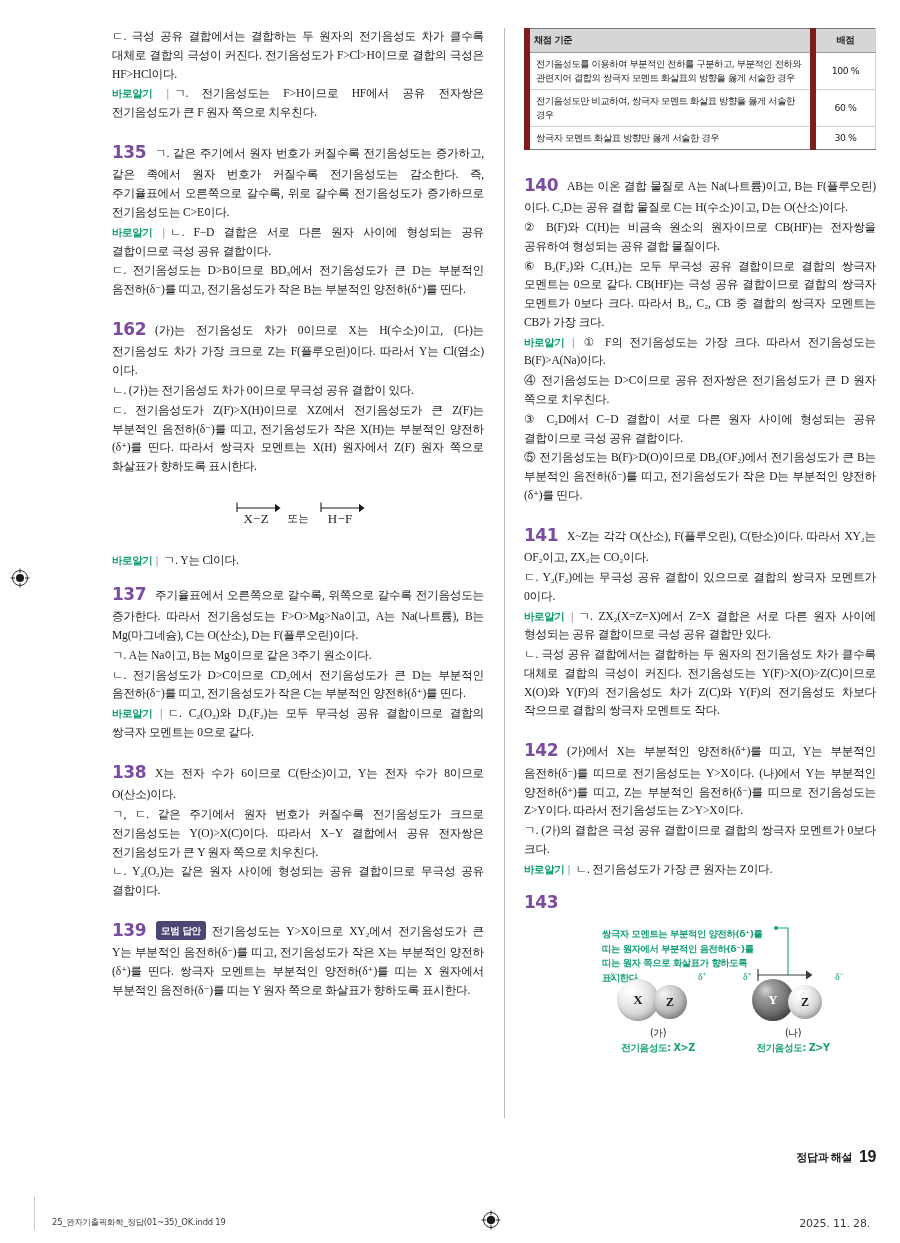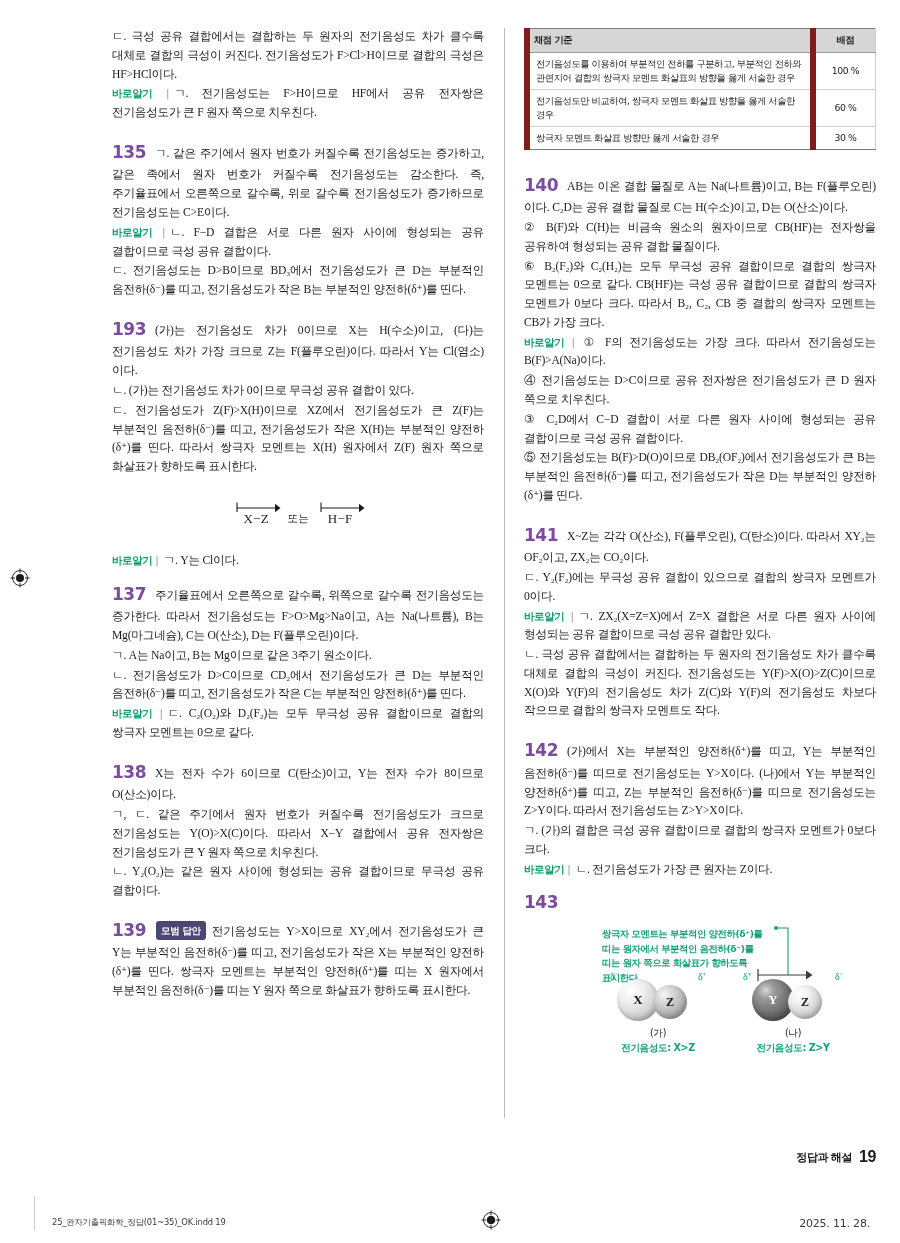--- a/index.html
+++ b/index.html
@@ -322,21 +322,21 @@
       <p class="para"><span class="wrong-label">바로알기</span><span>ㄱ. 전기음성도는 F&gt;H이므로 HF에서 공유 전자쌍은 전기음성도가 큰 F 원자 쪽으로 치우친다.</span></p>
     </div>
 
     <div class="block">
       <p class="para qnum-wrap"><span class="qnum">135</span><span>ㄱ. 같은 주기에서 원자 번호가 커질수록 전기음성도는 증가하고, 같은 족에서 원자 번호가 커질수록 전기음성도는 감소한다. 즉, 주기율표에서 오른쪽으로 갈수록, 위로 갈수록 전기음성도가 증가하므로 전기음성도는 C&gt;E이다.</span></p>
       <p class="para"><span class="wrong-label">바로알기</span><span>ㄴ. F−D 결합은 서로 다른 원자 사이에 형성되는 공유 결합이므로 극성 공유 결합이다.</span></p>
       <p class="para">ㄷ. 전기음성도는 D&gt;B이므로 BD₃에서 전기음성도가 큰 D는 부분적인 음전하(δ⁻)를 띠고, 전기음성도가 작은 B는 부분적인 양전하(δ⁺)를 띤다.</p>
     </div>
 
     <div class="block tight">
-      <p class="para qnum-wrap"><span class="qnum">193</span><span>(가)는 전기음성도 차가 0이므로 X는 H(수소)이고, (다)는 전기음성도 차가 가장 크므로 Z는 F(플루오린)이다. 따라서 Y는 Cl(염소)이다.</span></p>
+      <p class="para qnum-wrap"><span class="qnum">162</span><span>(가)는 전기음성도 차가 0이므로 X는 H(수소)이고, (다)는 전기음성도 차가 가장 크므로 Z는 F(플루오린)이다. 따라서 Y는 Cl(염소)이다.</span></p>
       <p class="para">ㄴ. (가)는 전기음성도 차가 0이므로 무극성 공유 결합이 있다.</p>
       <p class="para">ㄷ. 전기음성도가 Z(F)&gt;X(H)이므로 XZ에서 전기음성도가 큰 Z(F)는 부분적인 음전하(δ⁻)를 띠고, 전기음성도가 작은 X(H)는 부분적인 양전하(δ⁺)를 띤다. 따라서 쌍극자 모멘트는 X(H) 원자에서 Z(F) 원자 쪽으로 화살표가 향하도록 표시한다.</p>
 
       <div class="formula-row">
         <span class="dipole">
           <span class="arw">
             <svg width="50" height="11" viewBox="0 0 50 11">
               <line x1="6" y1="7" x2="44" y2="7" stroke="#1a1a1a" stroke-width="1.1"></line>
               <line x1="6" y1="1.5" x2="6" y2="11" stroke="#1a1a1a" stroke-width="1.1"></line>
               <path d="M44 2.8 L49.5 7 L44 11.2 Z" fill="#1a1a1a"></path>

